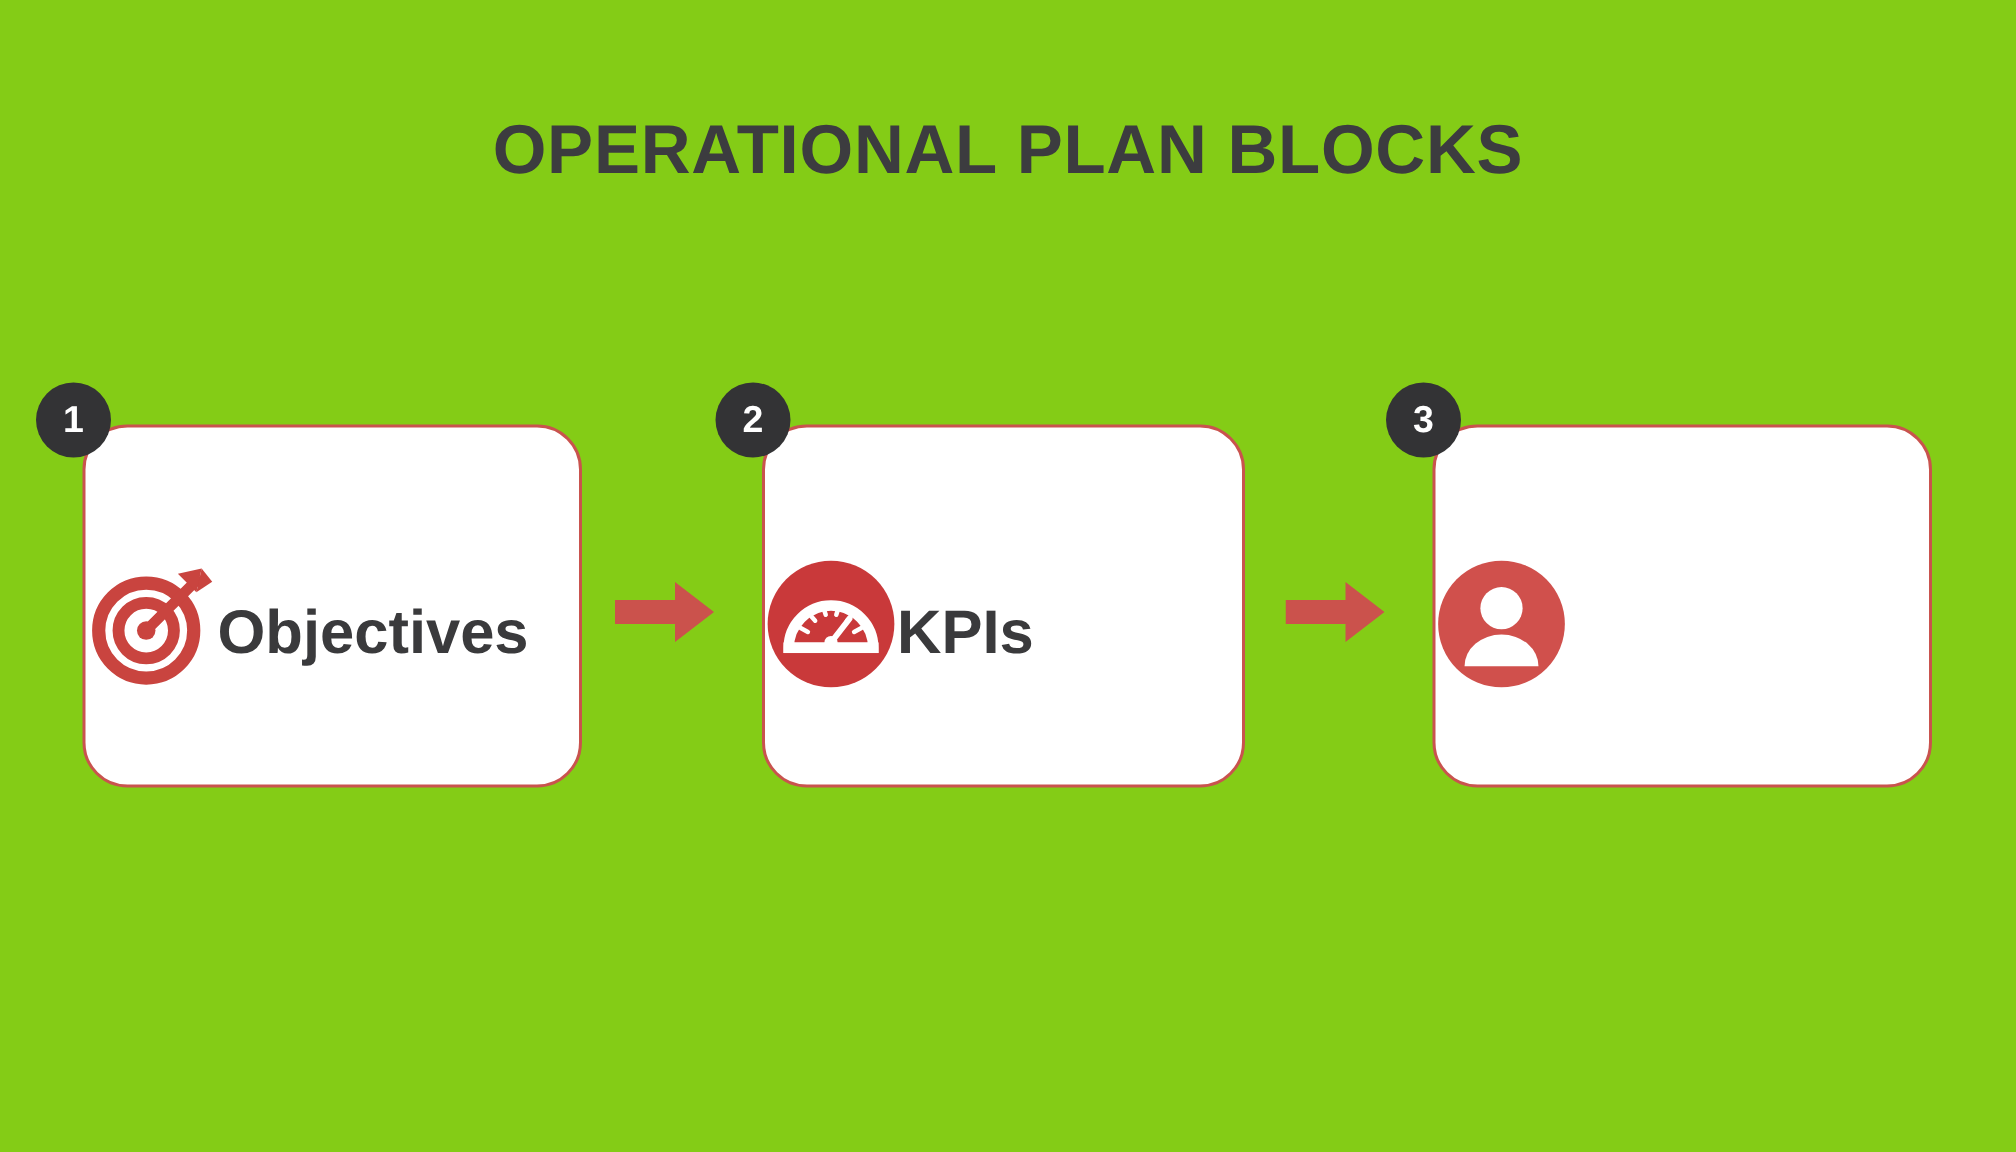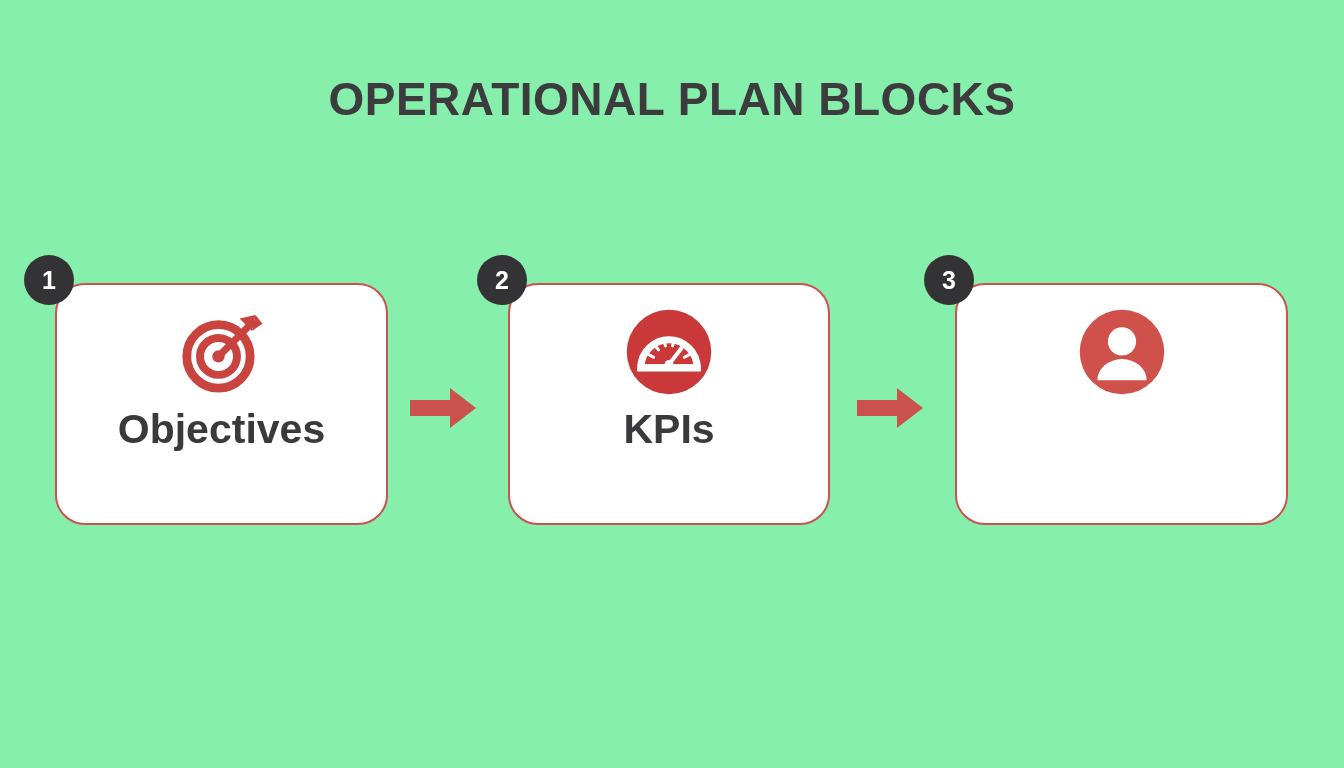--- a/index.html
+++ b/index.html
@@ -10,21 +10,21 @@
     width: 1344px;
     height: 768px;
     background: #fbfbfb;
     font-family: "Liberation Sans", sans-serif;
     overflow: hidden;
     position: relative;
   }
   #slide {
     position: absolute;
     inset: 0;
-    background: #86efac;
+    background: #84cc16;
   }
 
   
   #page-title {
     position: absolute;
     top: 76px;
     left: 0;
     width: 1344px;
     text-align: center;
     font-size: 46px;
@@ -57,21 +57,21 @@
   .card-2 { left: 508px; width: 322px; }
   .card-3 { left: 955px; width: 333px; }
 
   .card-inner {
     position: absolute;
     left: 0;
     right: 0;
     top: 0;
     bottom: 0;
     display: flex;
-    flex-direction: column;
+    flex-direction: row;
     align-items: center;
     justify-content: flex-start;
     padding-top: 23px;
     box-sizing: border-box;
   }
 
   .badge {
     position: absolute;
     left: -33px;
     top: -30px;

